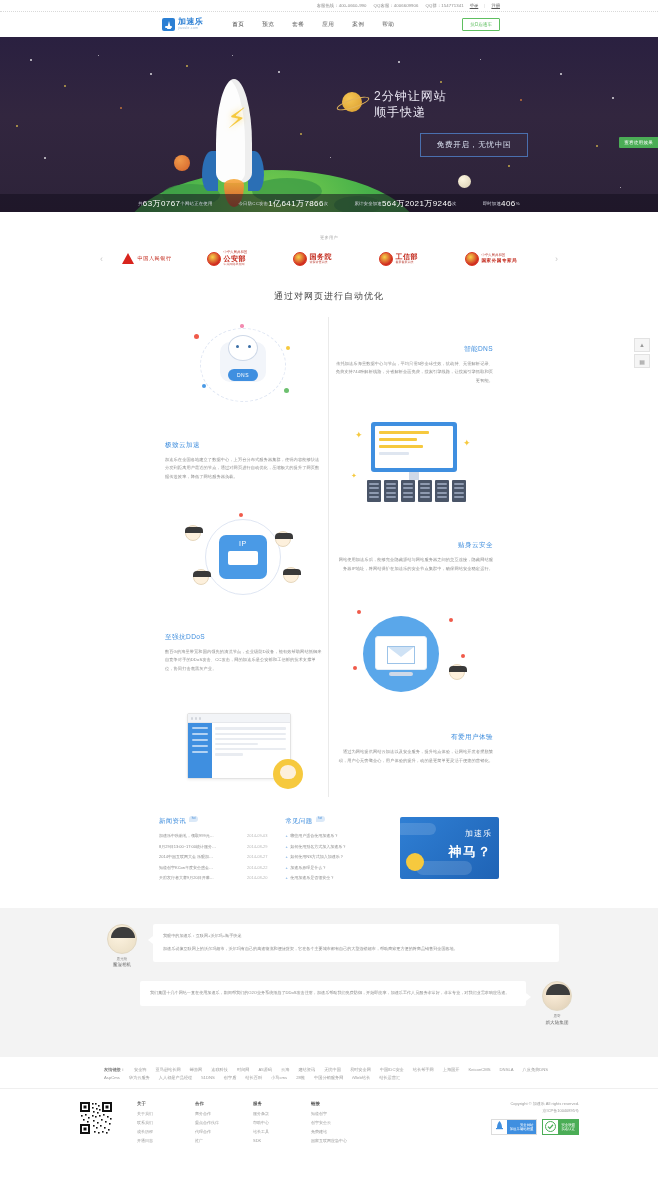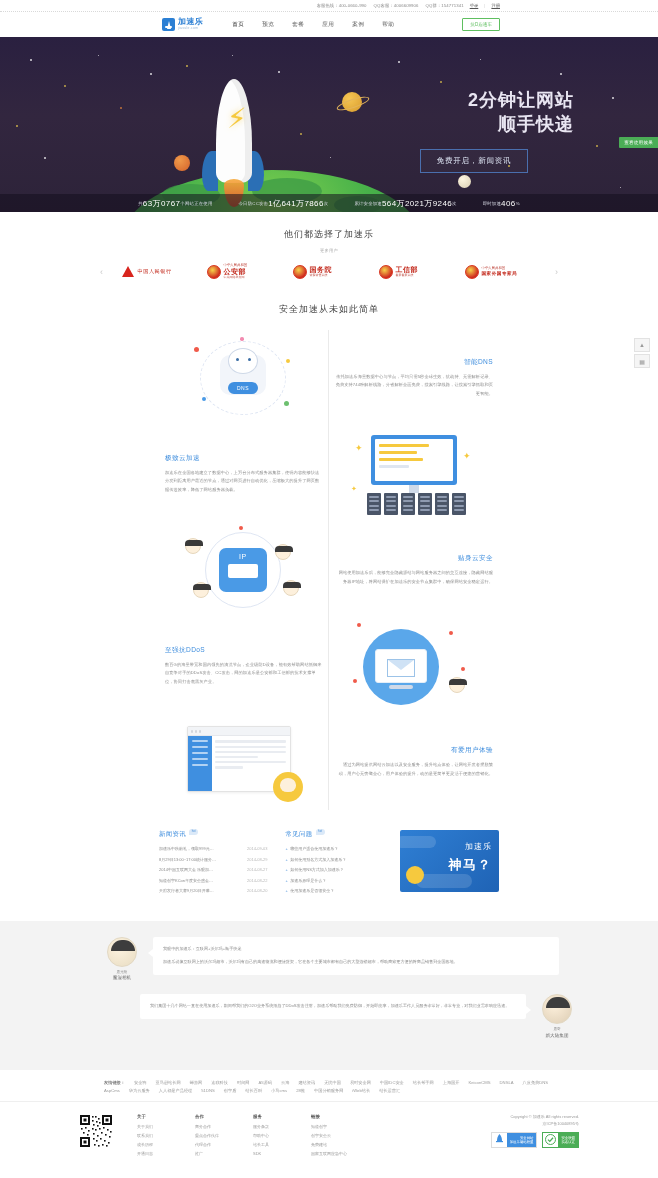--- a/index.html
+++ b/index.html
@@ -166,26 +166,26 @@
     width: 20px; height: 28px;
     background: linear-gradient(180deg,#f6a93a,#e0502c);
     border-radius: 50% 50% 50% 50% / 20% 20% 80% 80%;
     opacity: .9;
   }
 
   .hero-copy {
     position: absolute; left: 374px; top: 52px; width: 200px;
   }
   .hero-copy h1 {
-    font-size: 18px;
+    font-size: 12px;
     line-height: 1.32;
     color: #e9e6f2;
-    font-weight: bold;
+    font-weight: normal;
     letter-spacing: 1px;
-    text-align: right;
+    text-align: left;
   }
   .hero-btn {
     margin: 12px auto 0;
     width: 108px;
     border: 1px solid #4a6fae;
     color: #dfe6f5;
     font-size: 7.5px;
     text-align: center;
     padding: 6px 0;
     letter-spacing: .8px;
@@ -504,21 +504,21 @@
       <div class="rocket-body"></div>
       <div class="bolt">⚡</div>
       <div class="flame"></div>
     </div>
 
     <div class="hero-copy">
       <h1>
         <span>2分钟让网站</span><br>
         <span>顺手快递</span>
       </h1>
-      <div class="hero-btn">免费开启，新闻资讯</div>
+      <div class="hero-btn">免费开启，无忧中国</div>
     </div>
 
     <div class="hero-side-btn">查看使用效果</div>
 
     <div class="hero-stats">
       <div class="stat">
         <span>共</span><b>63万0767</b><span>个网站正在使用</span>
       </div>
       <div class="stat">
         <span>今日防CC攻击</span><b>1亿641万7866</b><span>次</span>
@@ -526,21 +526,20 @@
       <div class="stat">
         <span>累计安全加速</span><b>564万2021万9246</b><span>次</span>
       </div>
       <div class="stat">
         <span>即时加速</span><b>406</b><span>%</span>
       </div>
     </div>
   </div>
 
   <div class="clients">
-    <h2>他们都选择了加速乐</h2>
     <div class="sub">更多用户</div>
     <div class="logo-row">
       <span class="arrow">‹</span>
 
       <div class="client bank">
         <div class="seal tri"></div>
         <div class="ctext">
           <span class="ct2">中国人民银行</span>
         </div>
       </div>
@@ -576,21 +575,21 @@
           <span class="ct1">中华人民共和国</span>
           <span class="ct2" style="font-size:4.6px">国家外国专家局</span>
         </div>
       </div>
 
       <span class="arrow">›</span>
     </div>
   </div>
 
   <div class="features">
-    <h2>安全加速从未如此简单</h2>
+    <h2>通过对网页进行自动优化</h2>
     <div class="feat-wrap">
       <div class="feat-line"></div>
 
       <div class="feat-row right">
         <div class="art">
           <div class="ill ill-dns">
             <div class="ring"></div>
             <div class="bot"></div>
             <div class="head"></div>
             <span class="eye a"></span>

